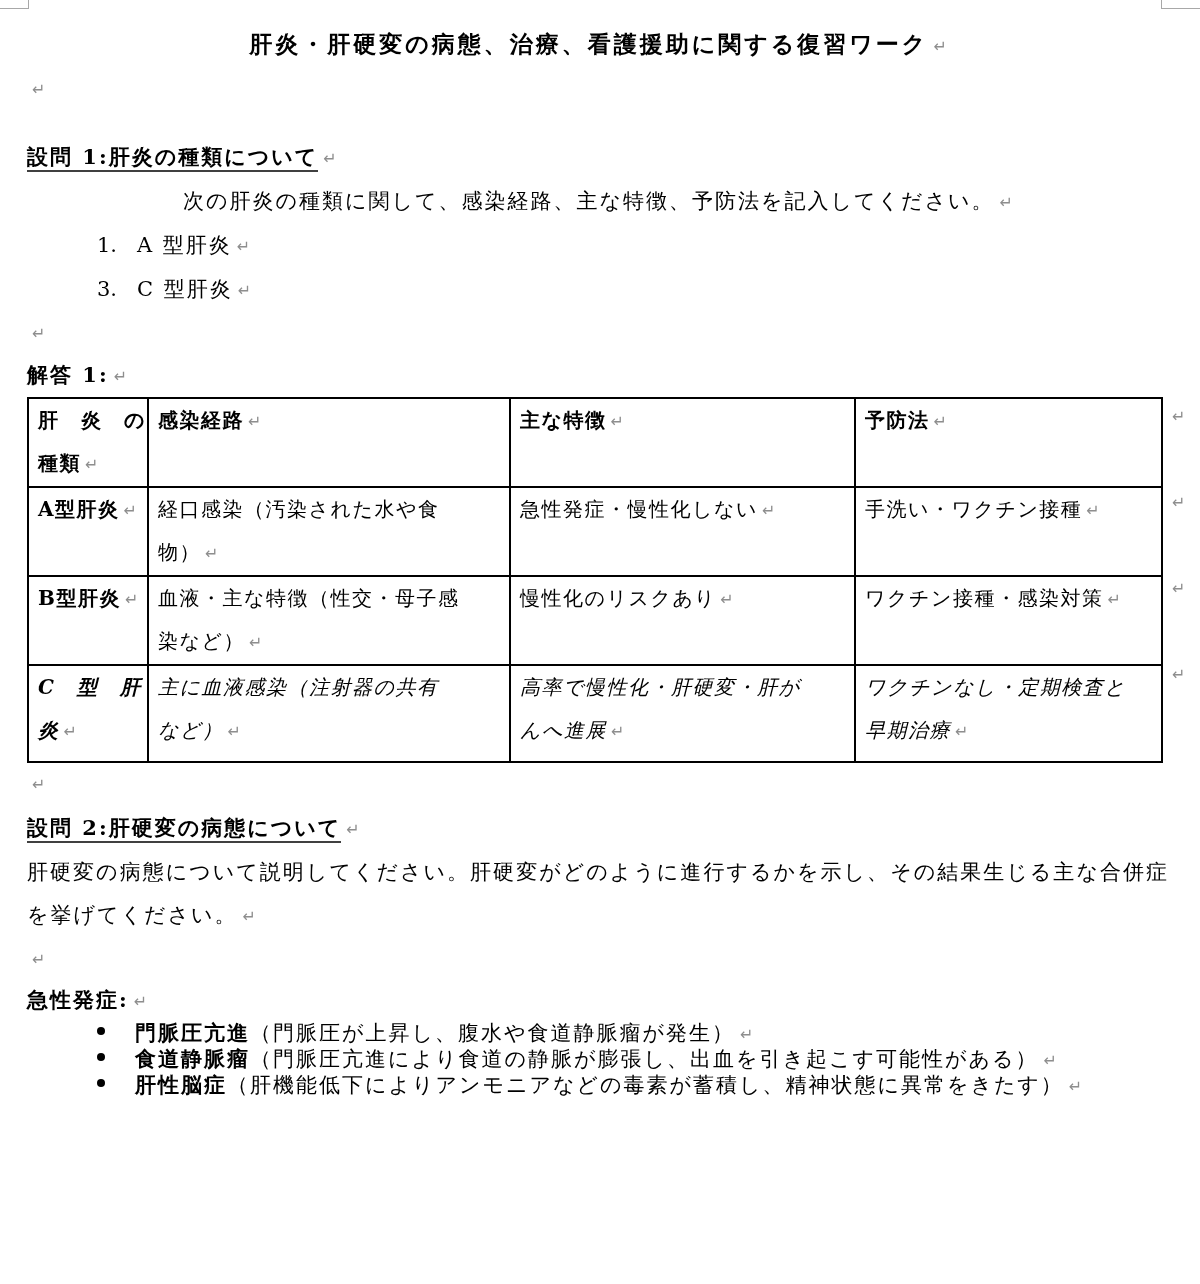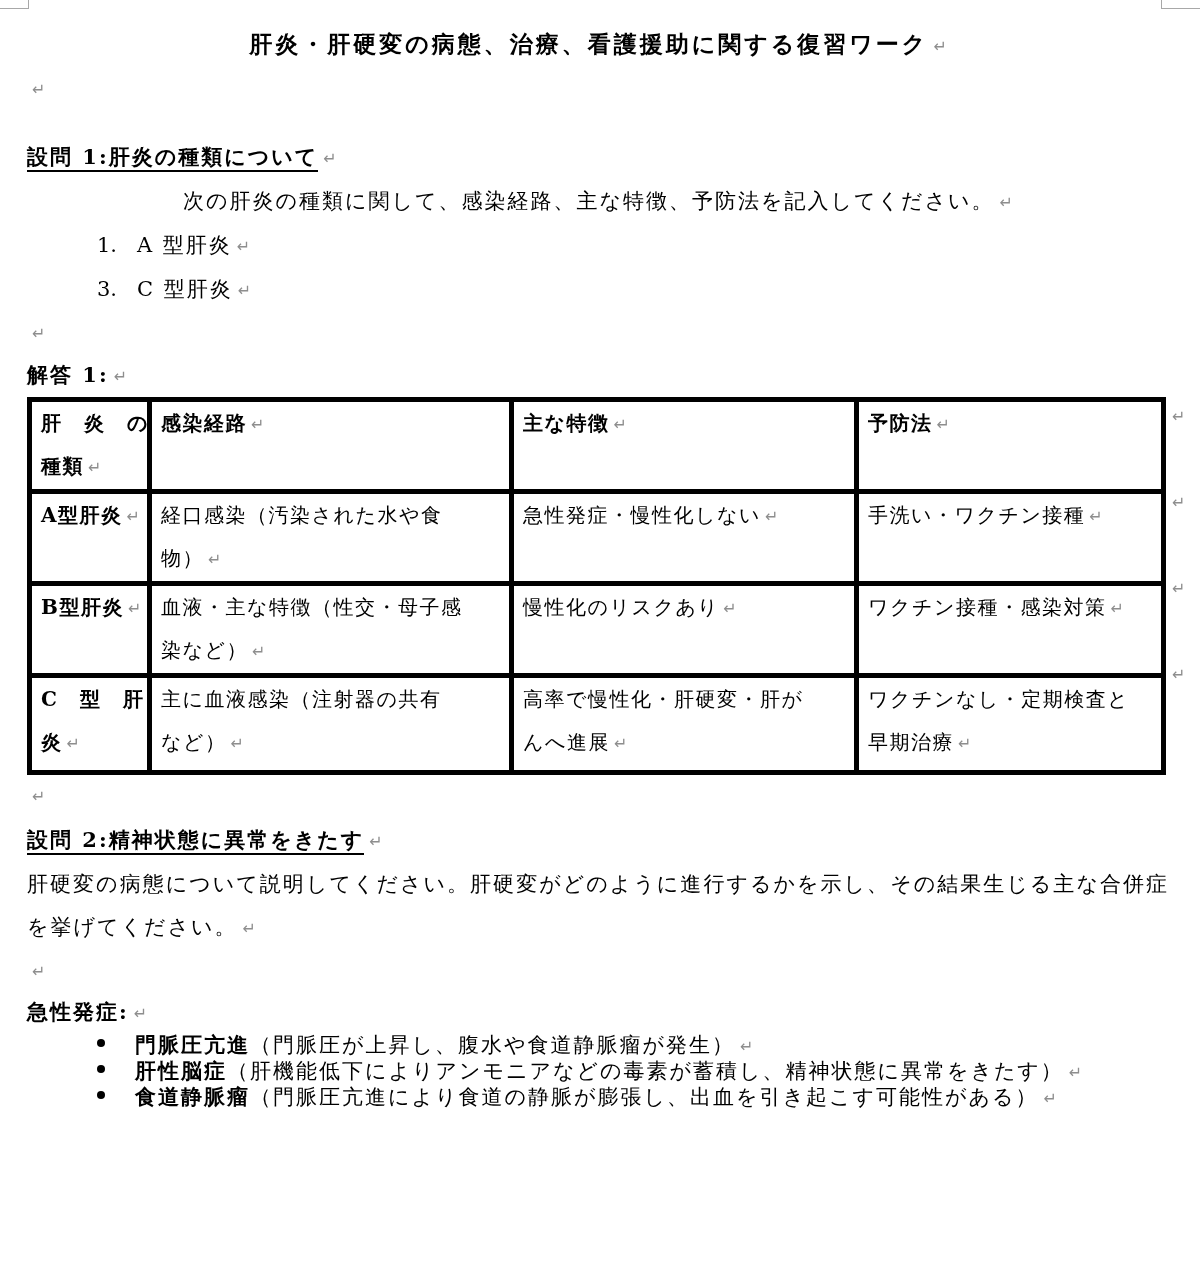--- a/index.html
+++ b/index.html
@@ -27,39 +27,39 @@
 
   .empty-para { line-height: 43px; }
 
   .body-text { font-size: 21px; letter-spacing: 2px; line-height: 43px;
                text-align: justify; }
   .single { text-align: center; }
 
   .qheading { font-size: 21px; font-weight: bold; letter-spacing: 2px;
               line-height: 43px; }
   .heading1 { margin-top: 24px; }
-  .underlined { border-bottom: 2px solid #000000; padding-bottom: 1px; }
+  .underlined { border-bottom: 2px solid #404040; padding-bottom: 1px; }
 
   .list-item { font-size: 21px; letter-spacing: 2px; line-height: 43px;
                padding-left: 70px; }
   .num { display: inline-block; width: 40px; letter-spacing: 0; }
 
   .answer-label { font-size: 21px; font-weight: bold; letter-spacing: 2px;
                   line-height: 40px; }
   .bold { font-weight: bold; }
 
   
   .table-wrap { position: relative; width: 1134px; }
   table { border-collapse: collapse; table-layout: fixed; width: 1134px;
           font-size: 20px; letter-spacing: 1.5px; }
   col.c1 { width: 120px; } col.c2 { width: 362px; }
   col.c3 { width: 345px; } col.c4 { width: 307px; }
-  td { border: 5px solid #000000; vertical-align: top; padding: 0 9px;
+  td { border: 2px solid #000000; vertical-align: top; padding: 0 9px;
        line-height: 43px; white-space: pre-line; text-align: left; }
-  tr.r-std { height: 86px; } tr.r-last { height: 97px; }
+  tr.r-std { height: 86px; } tr.r-last { height: 97px; font-style: italic; }
   td.hdr { font-weight: bold; }
   td.typecol { font-weight: bold; white-space: pre; }
   .cell-mark { margin-left: 4px; }
   .row-mark { position: absolute; left: 1140px; }
   .rm0 { top: 10px; } .rm1 { top: 96px; } .rm2 { top: 182px; } .rm3 { top: 268px; }
 
   .comp-label { font-size: 21px; font-weight: bold; letter-spacing: 2px;
                 line-height: 38px; }
   .bullet-item { font-size: 21px; letter-spacing: 2px; line-height: 24px;
                  padding-left: 70px; }
@@ -134,27 +134,27 @@
     </tbody>
       </table>
     <span class="mark row-mark rm0">↵</span>
     <span class="mark row-mark rm1">↵</span>
     <span class="mark row-mark rm2">↵</span>
     <span class="mark row-mark rm3">↵</span>
   </div>
 
   <p class="empty-para"><span class="mark">↵</span></p>
 
-  <p class="qheading"><span class="underlined">設問 2:精神状態に異常をきたす</span><span class="mark">↵</span></p>
+  <p class="qheading"><span class="underlined">設問 2:肝硬変の病態について</span><span class="mark">↵</span></p>
 
   <p class="body-text"><span>肝硬変の病態について説明してください。肝硬変がどのように進行するかを示し、その結果生じる主な合併症を挙げてください。</span><span class="mark">↵</span></p>
 
   <p class="empty-para"><span class="mark">↵</span></p>
 
 
   <p class="comp-label"><span>急性発症:</span><span class="mark">↵</span></p>
 
   <div class="bullet-item"><span class="dot"></span><span class="bold">門脈圧亢進</span><span>（門脈圧が上昇し、腹水や食道静脈瘤が発生）</span><span class="mark">↵</span></div>
+  <div class="bullet-item"><span class="dot"></span><span class="bold">食道静脈瘤</span><span>（門脈圧亢進により食道の静脈が膨張し、出血を引き起こす可能性がある）</span><span class="mark">↵</span></div>
   <div class="bullet-item"><span class="dot"></span><span class="bold">肝性脳症</span><span>（肝機能低下によりアンモニアなどの毒素が蓄積し、精神状態に異常をきたす）</span><span class="mark">↵</span></div>
-  <div class="bullet-item"><span class="dot"></span><span class="bold">食道静脈瘤</span><span>（門脈圧亢進により食道の静脈が膨張し、出血を引き起こす可能性がある）</span><span class="mark">↵</span></div>
   <div class="bullet-item"></div>
 
 </div>
 
 </body></html>

